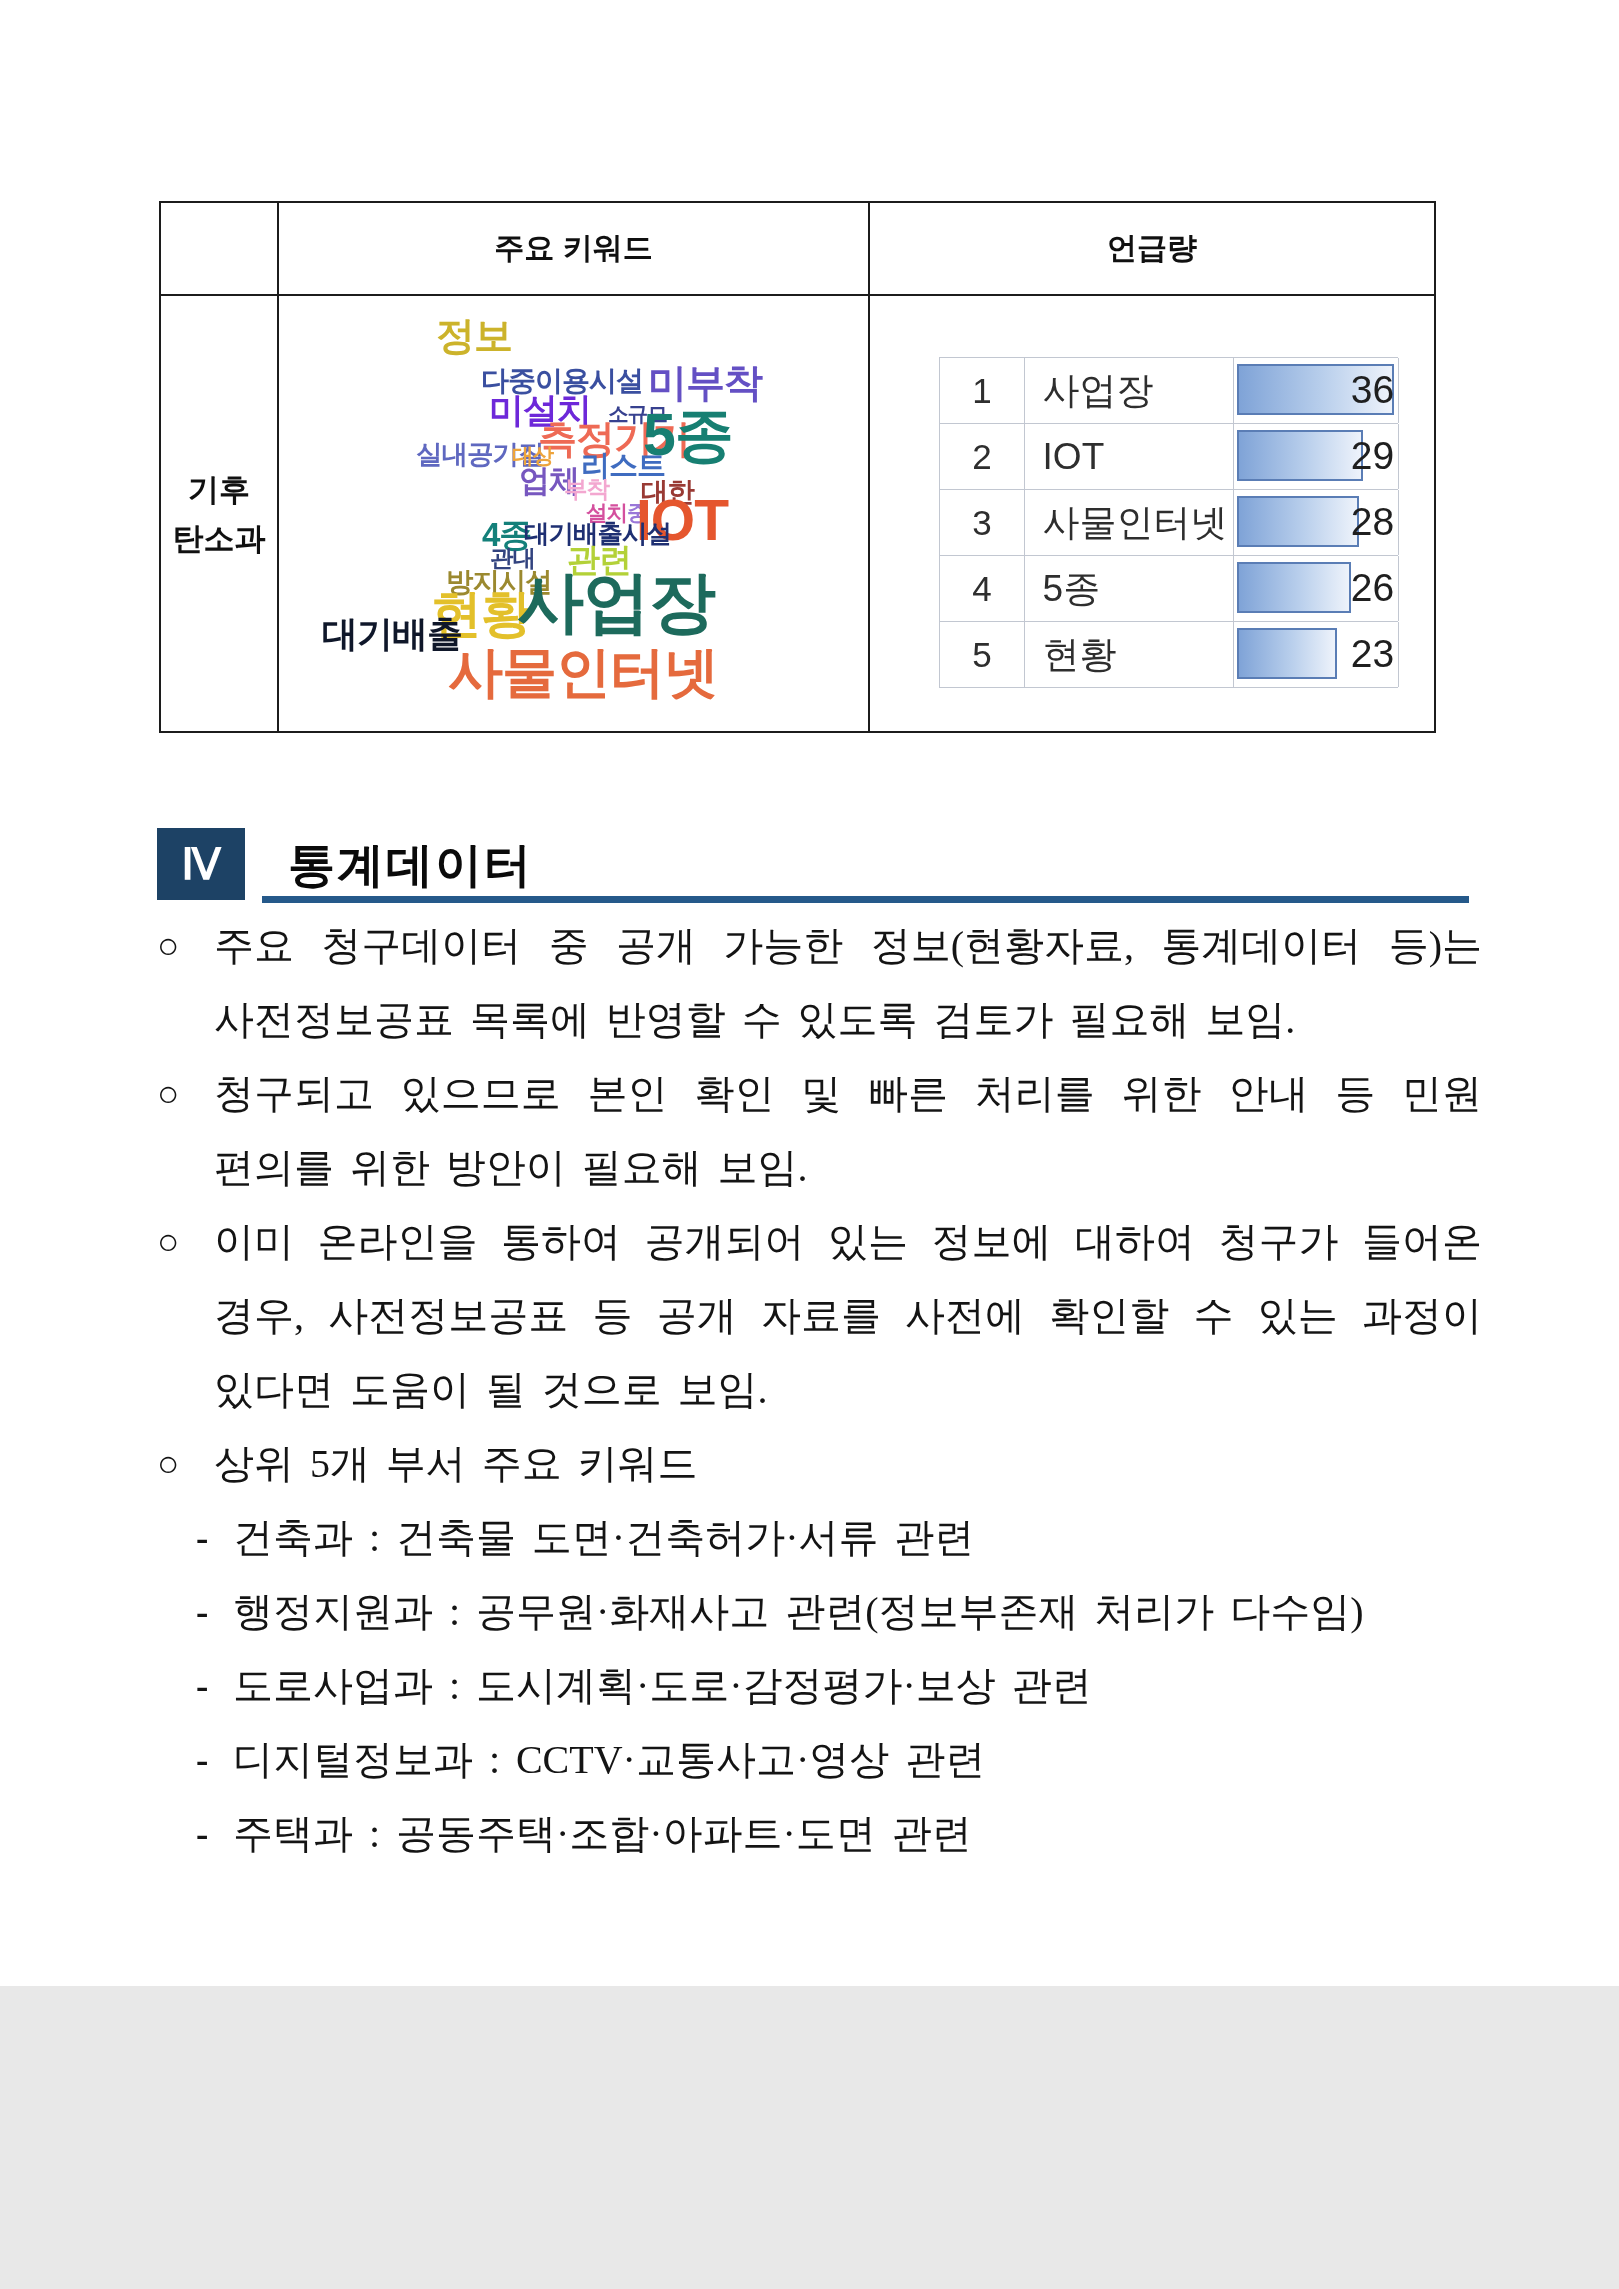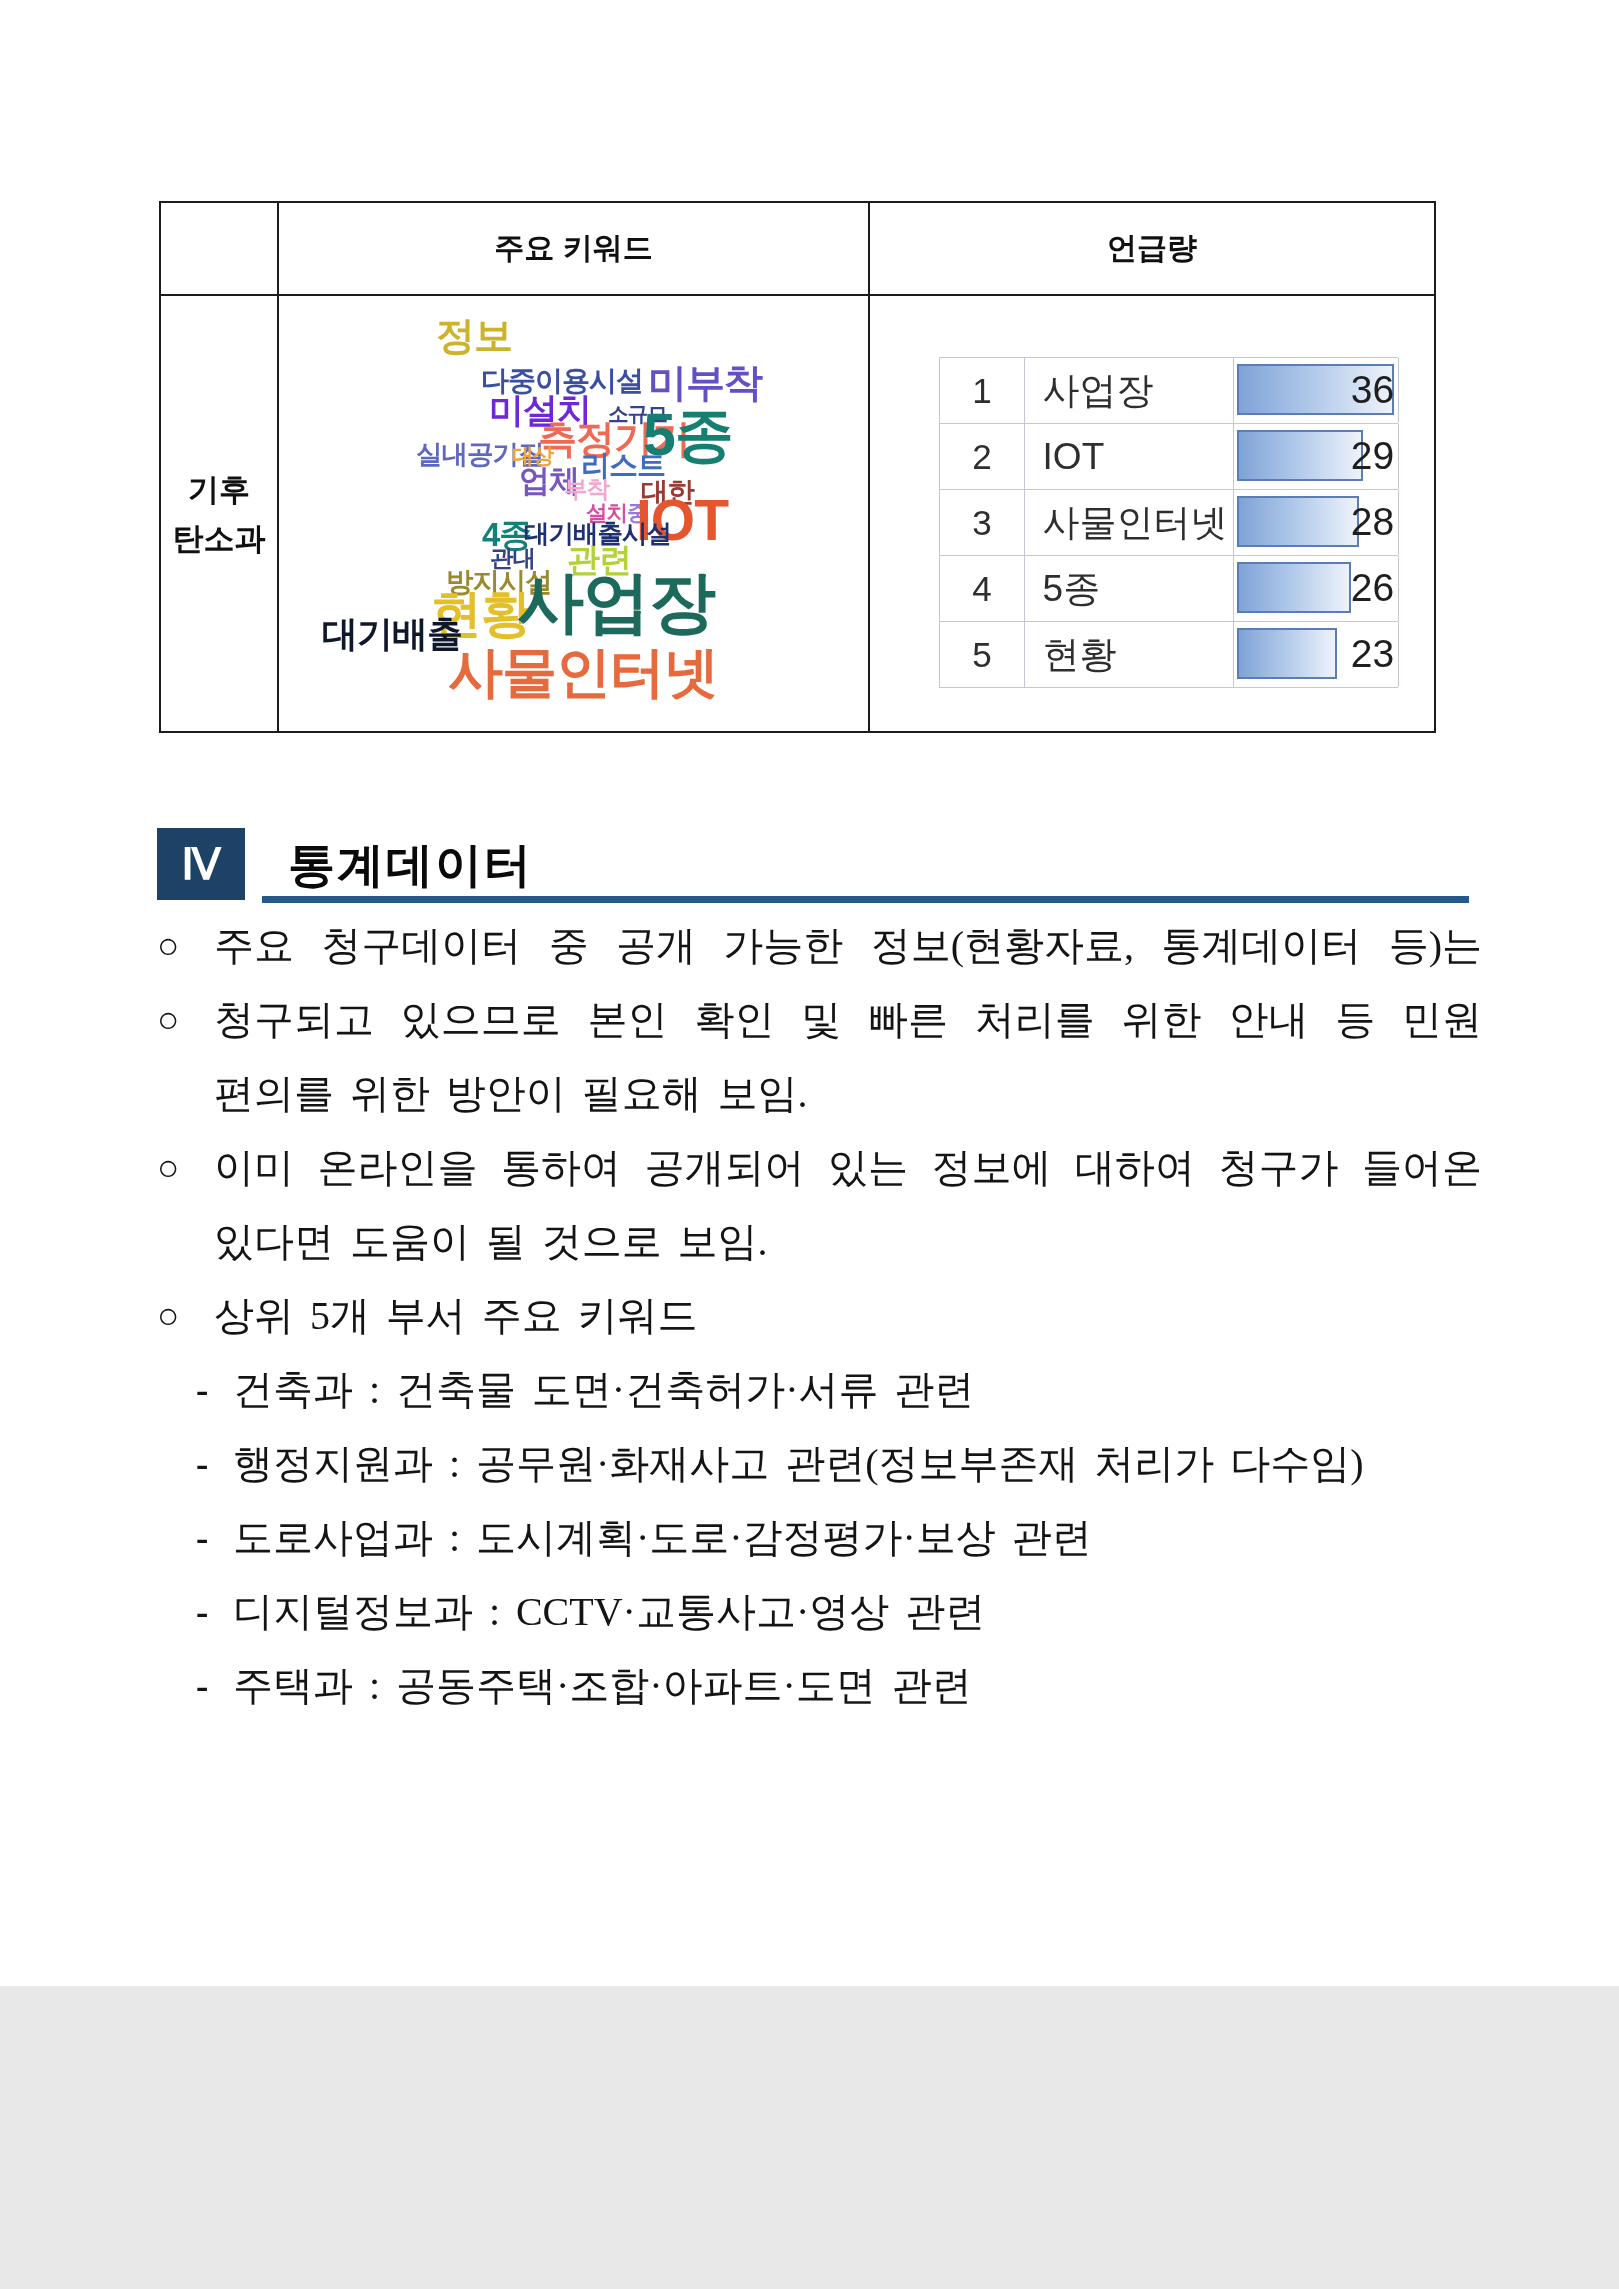--- a/index.html
+++ b/index.html
@@ -148,29 +148,31 @@
   <div class="sec-num">
     <span>Ⅳ</span>
   </div>
   <div class="sec-title">통계데이터</div>
   <div class="sec-line"></div>
 
   <div class="body-text">
       <div class="body-item circle">
         <span class="marker">○</span>
         <div class="body-line fill">주요 청구데이터 중 공개 가능한 정보(현황자료, 통계데이터 등)는</div>
+        <div class="body-line">사전정보공표 목록에 반영할 수 있도록 검토가 필요해 보임.</div>
       </div>
       <div class="body-item circle">
         <span class="marker">○</span>
         <div class="body-line fill">청구되고 있으므로 본인 확인 및 빠른 처리를 위한 안내 등 민원</div>
         <div class="body-line">편의를 위한 방안이 필요해 보임.</div>
       </div>
       <div class="body-item circle">
         <span class="marker">○</span>
         <div class="body-line fill">이미 온라인을 통하여 공개되어 있는 정보에 대하여 청구가 들어온</div>
+        <div class="body-line fill">경우, 사전정보공표 등 공개 자료를 사전에 확인할 수 있는 과정이</div>
         <div class="body-line">있다면 도움이 될 것으로 보임.</div>
       </div>
       <div class="body-item circle">
         <span class="marker">○</span>
         <div class="body-line">상위 5개 부서 주요 키워드</div>
       </div>
       <div class="body-item dash">
         <span class="marker">-</span>
         <div class="body-line">건축과 : 건축물 도면·건축허가·서류 관련</div>
       </div>

